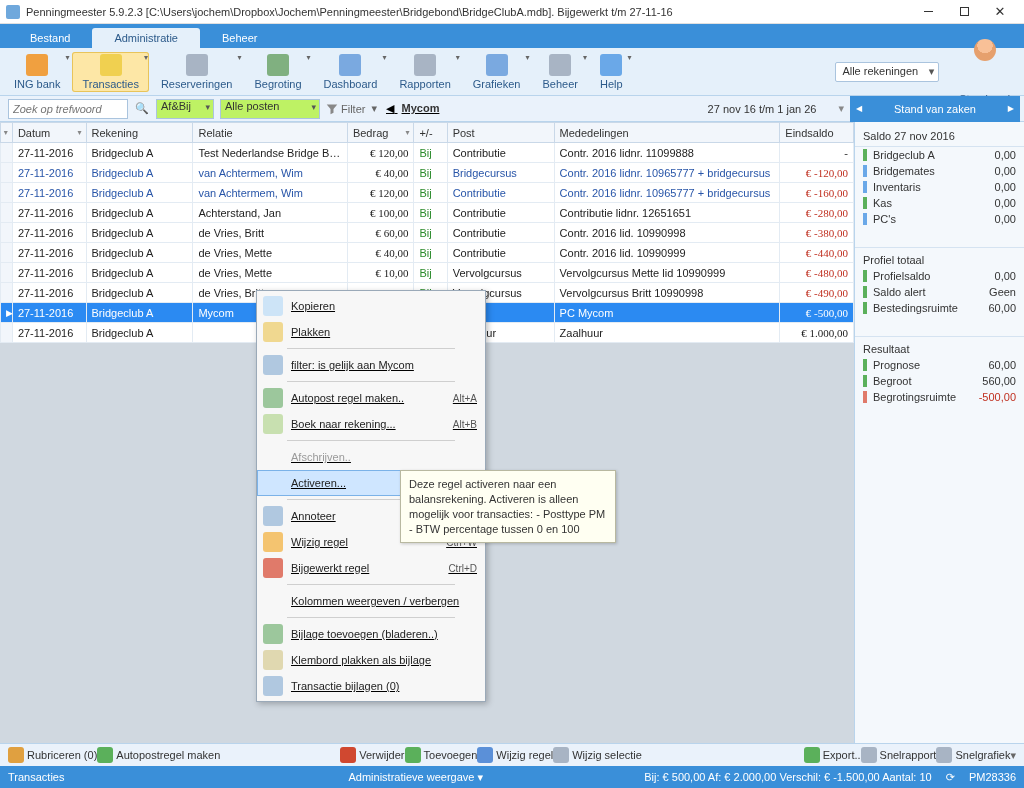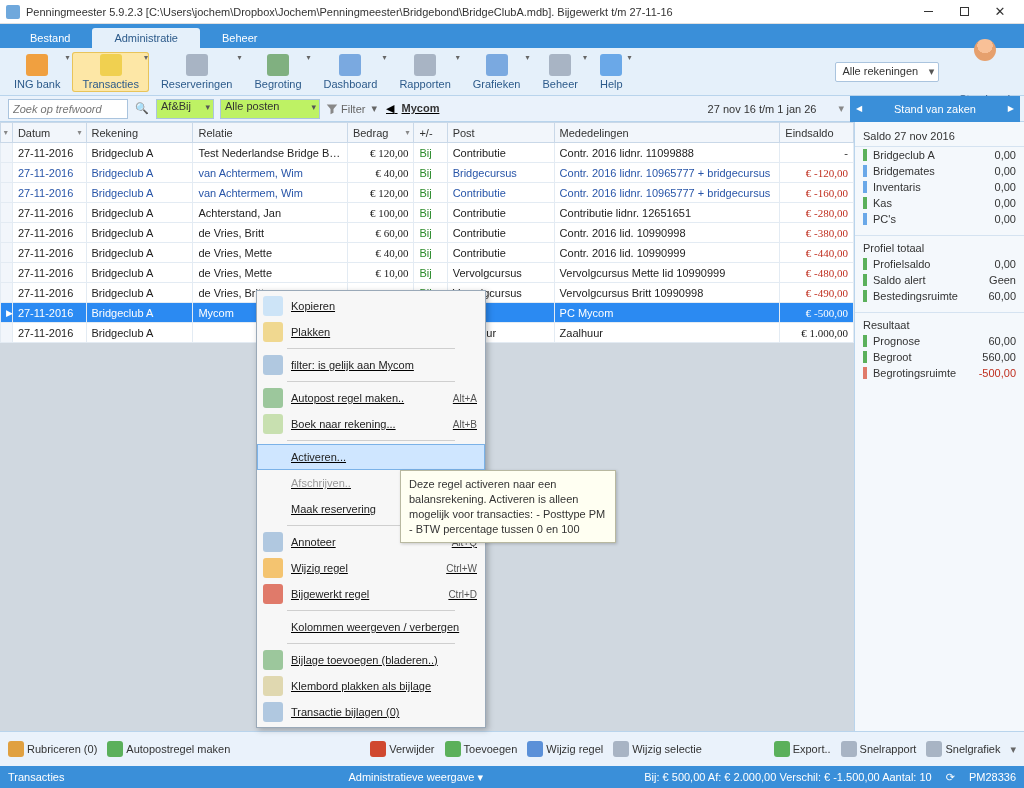--- a/index.html
+++ b/index.html
@@ -66,34 +66,34 @@
 .rowmarker { width:10px; background:#f2f6fb; border:1px solid #c9d8e8;}
 .selmarker { background:#fde7a6 !important; color:#333; text-align:center; font-size:9px;}
 
 
 .sidepanel .sp-head { padding:4px 8px; color:#333; border-bottom:1px solid #d5e3f1;}
 .sp-row { display:flex; padding:2px 8px; align-items:center; }
 .sp-row .bar { width:4px; height:12px; margin-right:6px; }
 .sp-row .name { flex:1; color:#333; }
 .sp-row .val { color:#333; }
 .sp-row .neg { color:#c03020; }
-.sp-section { padding:6px 8px 2px; color:#333; border-top:1px solid #d5e3f1; margin-top:8px;}
+.sp-section { padding:6px 8px 2px; color:#333; border-top:1px solid #d5e3f1; margin-top:20px;}
 
 
 .context { position:absolute; left:256px; top:290px; width:230px; background:#f7f7f7; border:1px solid #9aa9b8; box-shadow:2px 2px 6px rgba(0,0,0,.25); z-index:10; padding:2px 0;text-decoration:underline;}
 .context .cmrow { display:flex; align-items:center; padding:4px 8px 4px 34px; position:relative; color:#222; height:26px;}
 .context .cmrow.hl { background:#cfe6ff; box-shadow:inset 0 0 0 1px #7bb2e8;}
 .context .cmrow.disabled { color:#9a9a9a; }
 .context .cmrow .cmicon{ position:absolute; left:6px; width:20px; height:20px; border-radius:3px;}
 .context .cmrow .short{ margin-left:auto; color:#555; font-size:10px;}
 .context hr { border:none; border-top:1px solid #cfcfcf; margin:3px 30px 3px 30px;}
 .tooltip { position:absolute; left:400px; top:470px; width:216px; background:#fffff2; border:1px solid #b8b8a0; padding:6px 8px; color:#333; z-index:11; box-shadow:1px 1px 3px rgba(0,0,0,.2); line-height:1.35;}
 
 
-.actionbar { position:absolute; left:0; right:0; bottom:22px; height:35px; background:#eaf2fb; border-top:1px solid #b9d4ec; display:flex; align-items:center; padding:0 8px; gap:10px;}
+.actionbar { position:absolute; left:0; right:0; bottom:22px; height:23px; background:#eaf2fb; border-top:1px solid #b9d4ec; display:flex; align-items:center; padding:0 8px; }
 .actionbar .ab { color:#333; display:flex; align-items:center; gap:3px;}
 .actionbar .abicon{ width:16px; height:16px;}
 .statusbar { position:absolute; left:0; right:0; bottom:0; height:22px; background:#3a8fd9; color:#fff; display:flex; align-items:center; padding:0 8px; gap:12px;}
 .statusbar .sseg { display:flex; align-items:center; gap:3px; }
 .statusbar .right { margin-left:auto; display:flex; gap:14px; align-items:center;}
 </style>
 </head>
 <body>
 
 <div class="titlebar">
@@ -423,28 +423,25 @@
       <span class="cmicon" style="background:#9cc79c"></span>
       <span>Autopost regel maken..</span>
       <span class="short">Alt+A</span>
     </div>
     <div class="cmrow">
       <span class="cmicon" style="background:#c8e0b0"></span>
       <span>Boek naar rekening...</span>
       <span class="short">Alt+B</span>
     </div>
     <hr>
+    <div class="cmrow disabled">
+      <span>Afschrijven..</span>
+    </div>
     <div class="cmrow hl">
       <span>Activeren...</span>
-    </div>
-    <div class="cmrow disabled">
-      <span>Afschrijven..</span>
-    </div>
-    <div class="cmrow">
-      <span>Maak reservering</span>
     </div>
     <hr>
     <div class="cmrow">
       <span class="cmicon" style="background:#b0c8e0"></span>
       <span>Annoteer</span>
       <span class="short">Alt+Q</span>
     </div>
     <div class="cmrow">
       <span class="cmicon" style="background:#f4c470"></span>
       <span>Wijzig regel</span>

